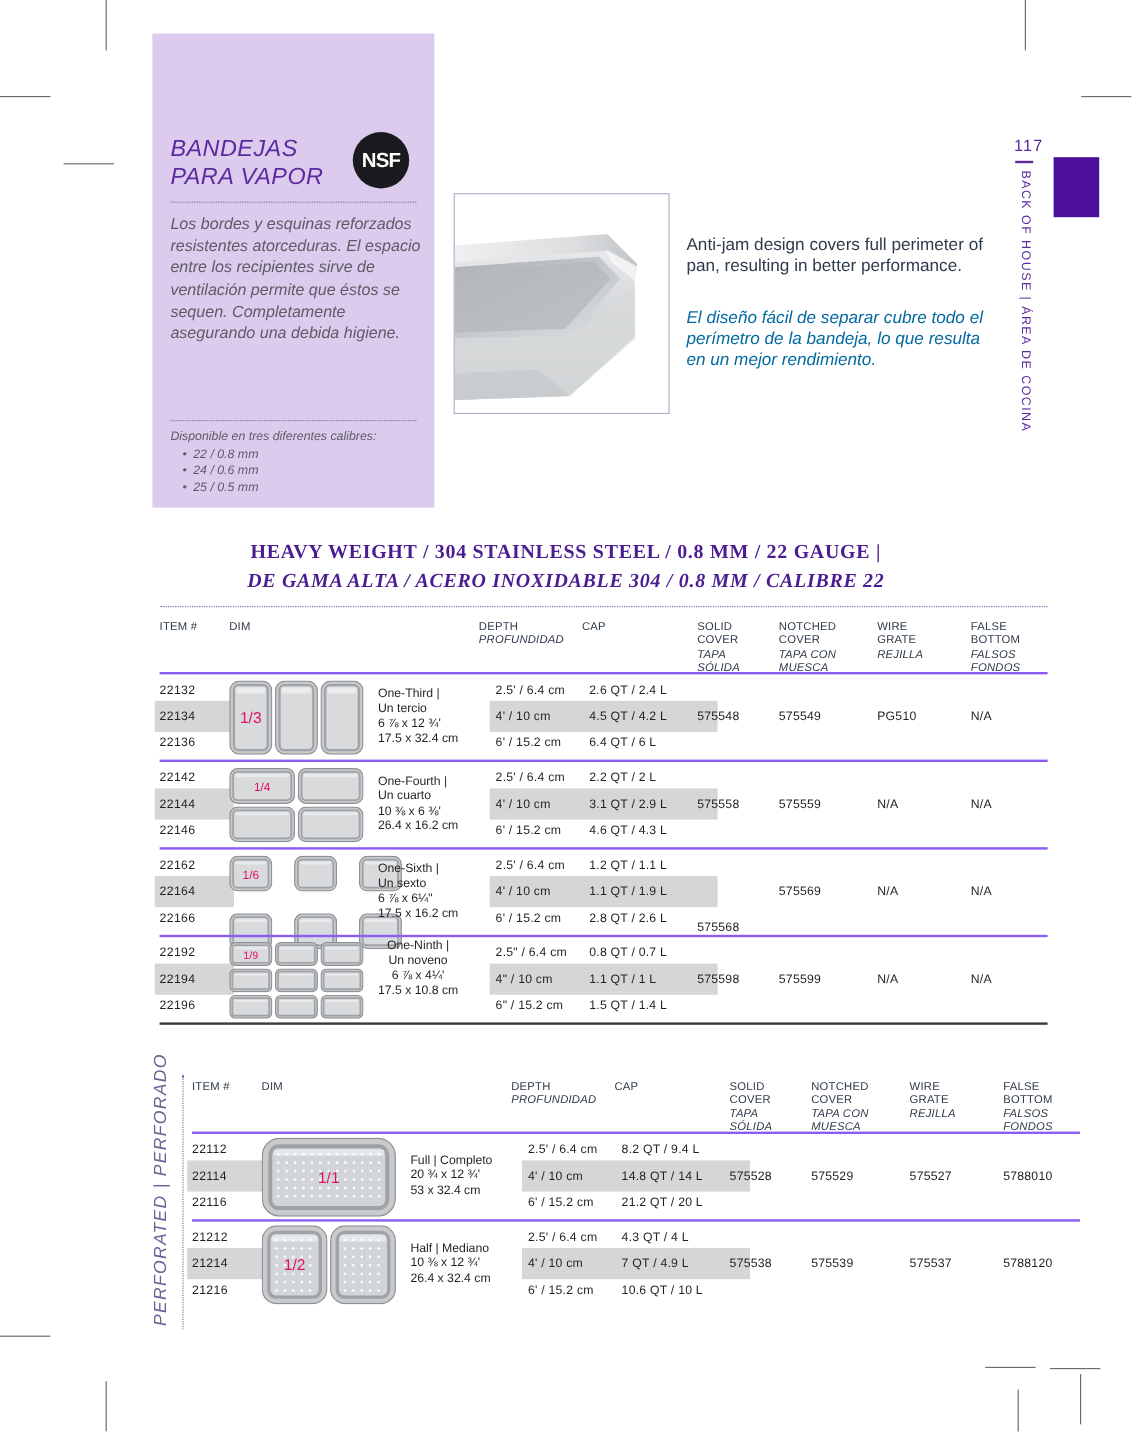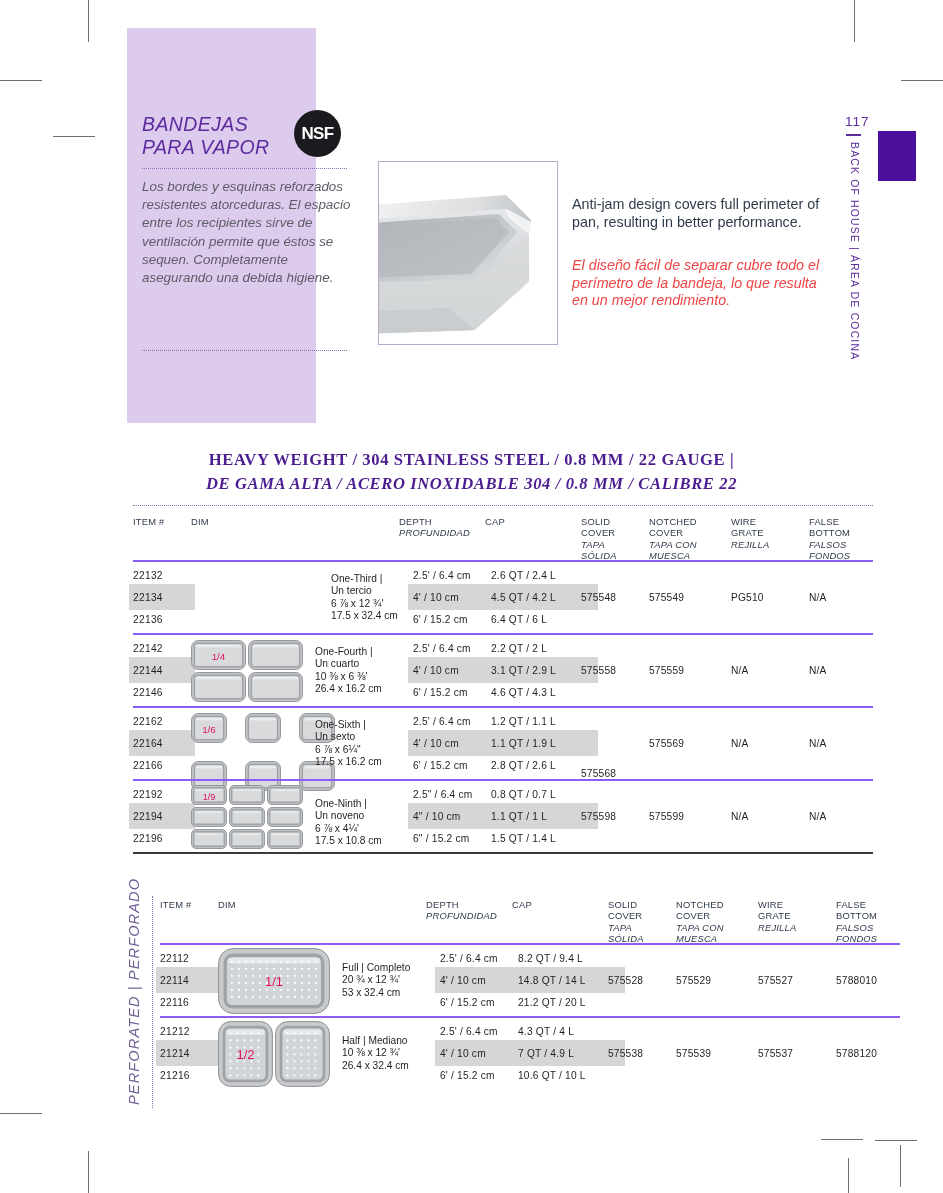--- a/index.html
+++ b/index.html
@@ -18,21 +18,21 @@
 
   
   .crop { position: absolute; background: #6d6e71; }
   .crop.h { height: 1px; width: 42px; }
   .crop.v { width: 1px; height: 42px; }
 
   
   #intro-panel {
     position: absolute;
     left: 127px; top: 28px;
-    width: 189px; height: 395px;
+    width: 235px; height: 395px;
     background: #ddcbee;
   }
   #intro-title {
     position: absolute;
     left: 15px; top: 85px;
     font-style: italic;
     font-size: 19.5px;
     line-height: 23px;
     letter-spacing: 0.4px;
     color: #5b2a9e;
@@ -107,21 +107,21 @@
     line-height: 17.6px;
     color: #2f3a4b;
   }
   #caption-es {
     position: absolute;
     left: 572px; top: 257px;
     width: 252px;
     font-size: 14.3px;
     line-height: 17.6px;
     font-style: italic;
-    color: #ef4444;
+    color: #0369a1;
   }
 
   
   #page-number {
     position: absolute;
     left: 845px; top: 114px;
     font-size: 13.5px;
     letter-spacing: 1px;
     color: #5b2a9e;
   }
@@ -282,20 +282,28 @@
   <div id="nsf-badge">
     <span class="nsf-text">NSF</span>
   </div>
 
   <div class="dotted-rule" style="top:140px;"></div>
 
   <div id="intro-body">Los bordes y esquinas reforzados resistentes atorceduras. El espacio entre los recipientes sirve de ventilación permite que éstos se sequen. Completamente asegurando una debida higiene.</div>
 
   <div class="dotted-rule" style="top:322px;"></div>
 
+  <div id="intro-sub">
+    <div>Disponible en tres diferentes calibres:</div>
+    <ul>
+      <li>22 / 0.8 mm</li>
+      <li>24 / 0.6 mm</li>
+      <li>25 / 0.5 mm</li>
+    </ul>
+  </div>
 </div>
 
 <div id="product-photo">
   <svg id="pan-photo-svg" width="178" height="182" viewBox="0 0 178 182">
     <defs>
       <linearGradient id="gOut" x1="0" y1="0" x2="0" y2="1">
         <stop offset="0%" stop-color="#e9eaec"></stop>
         <stop offset="55%" stop-color="#cfd2d5"></stop>
         <stop offset="100%" stop-color="#b6babe"></stop>
       </linearGradient>
@@ -375,21 +383,42 @@
       <span class="es">FONDOS</span>
     </div>
   </div>
   <div id="main-groups">
       <div class="grp" style="height: 71px;">
         <div class="rowband" style="left: 275px; width: 190px; top: 22px;"></div>
         <div class="itemband" style="left: -4px; width: 66px; top: 22px; height: 26px;"></div>
         <div class="itemcell" style="left: 0px; top: 8px;">22132</div>
         <div class="itemcell" style="left: 0px; top: 30px;">22134</div>
         <div class="itemcell" style="left: 0px; top: 52px;">22136</div>
-        <div class="namecell" style="left: 182px; top: 10.7px; margin-left: 16px;">
+        <div class="panbox" style="left: 58px; top: 4.5px; width: 112px; height: 62px; display: grid; grid-template-columns: repeat(3, 36px); grid-template-rows: repeat(1, 62px); gap: 2px;">
+          <svg width="36" height="62" viewBox="0 0 36 62">
+            <rect x="0.6" y="0.6" width="34.8" height="60.8" rx="7.92" ry="7.92" fill="#c8cacc" stroke="#8e9194" stroke-width="1"></rect>
+            <rect x="3.06" y="3.06" width="29.88" height="55.88" rx="4.859999999999999" ry="4.859999999999999" fill="#9fa3a7"></rect>
+            <rect x="4.86" y="4.86" width="26.28" height="52.28" rx="3.0599999999999996" ry="3.0599999999999996" fill="#d8dadc"></rect>
+            <rect x="5.86" y="5.86" width="24.28" height="4.96" rx="1.5" fill="#ffffff" opacity="0.45"></rect>
+            <text x="18" y="35.5" text-anchor="middle" font-family="&quot;Liberation Sans&quot;, sans-serif" font-size="13" fill="#e0115f">1/3</text>
+          </svg>
+          <svg width="36" height="62" viewBox="0 0 36 62">
+            <rect x="0.6" y="0.6" width="34.8" height="60.8" rx="7.92" ry="7.92" fill="#c8cacc" stroke="#8e9194" stroke-width="1"></rect>
+            <rect x="3.06" y="3.06" width="29.88" height="55.88" rx="4.859999999999999" ry="4.859999999999999" fill="#9fa3a7"></rect>
+            <rect x="4.86" y="4.86" width="26.28" height="52.28" rx="3.0599999999999996" ry="3.0599999999999996" fill="#d8dadc"></rect>
+            <rect x="5.86" y="5.86" width="24.28" height="4.96" rx="1.5" fill="#ffffff" opacity="0.45"></rect>
+          </svg>
+          <svg width="36" height="62" viewBox="0 0 36 62">
+            <rect x="0.6" y="0.6" width="34.8" height="60.8" rx="7.92" ry="7.92" fill="#c8cacc" stroke="#8e9194" stroke-width="1"></rect>
+            <rect x="3.06" y="3.06" width="29.88" height="55.88" rx="4.859999999999999" ry="4.859999999999999" fill="#9fa3a7"></rect>
+            <rect x="4.86" y="4.86" width="26.28" height="52.28" rx="3.0599999999999996" ry="3.0599999999999996" fill="#d8dadc"></rect>
+            <rect x="5.86" y="5.86" width="24.28" height="4.96" rx="1.5" fill="#ffffff" opacity="0.45"></rect>
+          </svg>
+        </div>
+        <div class="namecell" style="left: 182px; top: 10.7px;">
           <div>One-Third |</div>
           <div>Un tercio</div>
           <div>6 ⅞ x 12 ¾'</div>
           <div>17.5 x 32.4 cm</div>
         </div>
         <div class="cell-abs" style="left: 280px; top: 8px;">2.5' / 6.4 cm</div>
         <div class="cell-abs" style="left: 280px; top: 30px;">4' / 10 cm</div>
         <div class="cell-abs" style="left: 280px; top: 52px;">6' / 15.2 cm</div>
         <div class="cell-abs" style="left: 358px; top: 8px;">2.6 QT / 2.4 L</div>
         <div class="cell-abs" style="left: 358px; top: 30px;">4.5 QT / 4.2 L</div>
@@ -567,21 +596,21 @@
             <rect x="3.4" y="3.4" width="29.2" height="13.2" rx="1.0000000000000004" ry="1.0000000000000004" fill="#d8dadc"></rect>
             <rect x="4.4" y="4.4" width="27.2" height="1.6" rx="1.5" fill="#ffffff" opacity="0.45"></rect>
           </svg>
           <svg width="36" height="20" viewBox="0 0 36 20">
             <rect x="0.6" y="0.6" width="34.8" height="18.8" rx="4.4" ry="4.4" fill="#c8cacc" stroke="#8e9194" stroke-width="1"></rect>
             <rect x="2" y="2" width="32" height="16" rx="2.4000000000000004" ry="2.4000000000000004" fill="#9fa3a7"></rect>
             <rect x="3.4" y="3.4" width="29.2" height="13.2" rx="1.0000000000000004" ry="1.0000000000000004" fill="#d8dadc"></rect>
             <rect x="4.4" y="4.4" width="27.2" height="1.6" rx="1.5" fill="#ffffff" opacity="0.45"></rect>
           </svg>
         </div>
-        <div class="namecell" style="left: 182px; top: 17px;">
+        <div class="namecell" style="left: 182px; top: 2px; text-align: center;">
           <div>One-Ninth |</div>
           <div>Un noveno</div>
           <div>6 ⅞ x 4¼'</div>
           <div>17.5 x 10.8 cm</div>
         </div>
         <div class="cell-abs" style="left: 280px; top: 8px;">2.5" / 6.4 cm</div>
         <div class="cell-abs" style="left: 280px; top: 30px;">4" / 10 cm</div>
         <div class="cell-abs" style="left: 280px; top: 52px;">6" / 15.2 cm</div>
         <div class="cell-abs" style="left: 358px; top: 8px;">0.8 QT / 0.7 L</div>
         <div class="cell-abs" style="left: 358px; top: 30px;">1.1 QT / 1 L</div>

